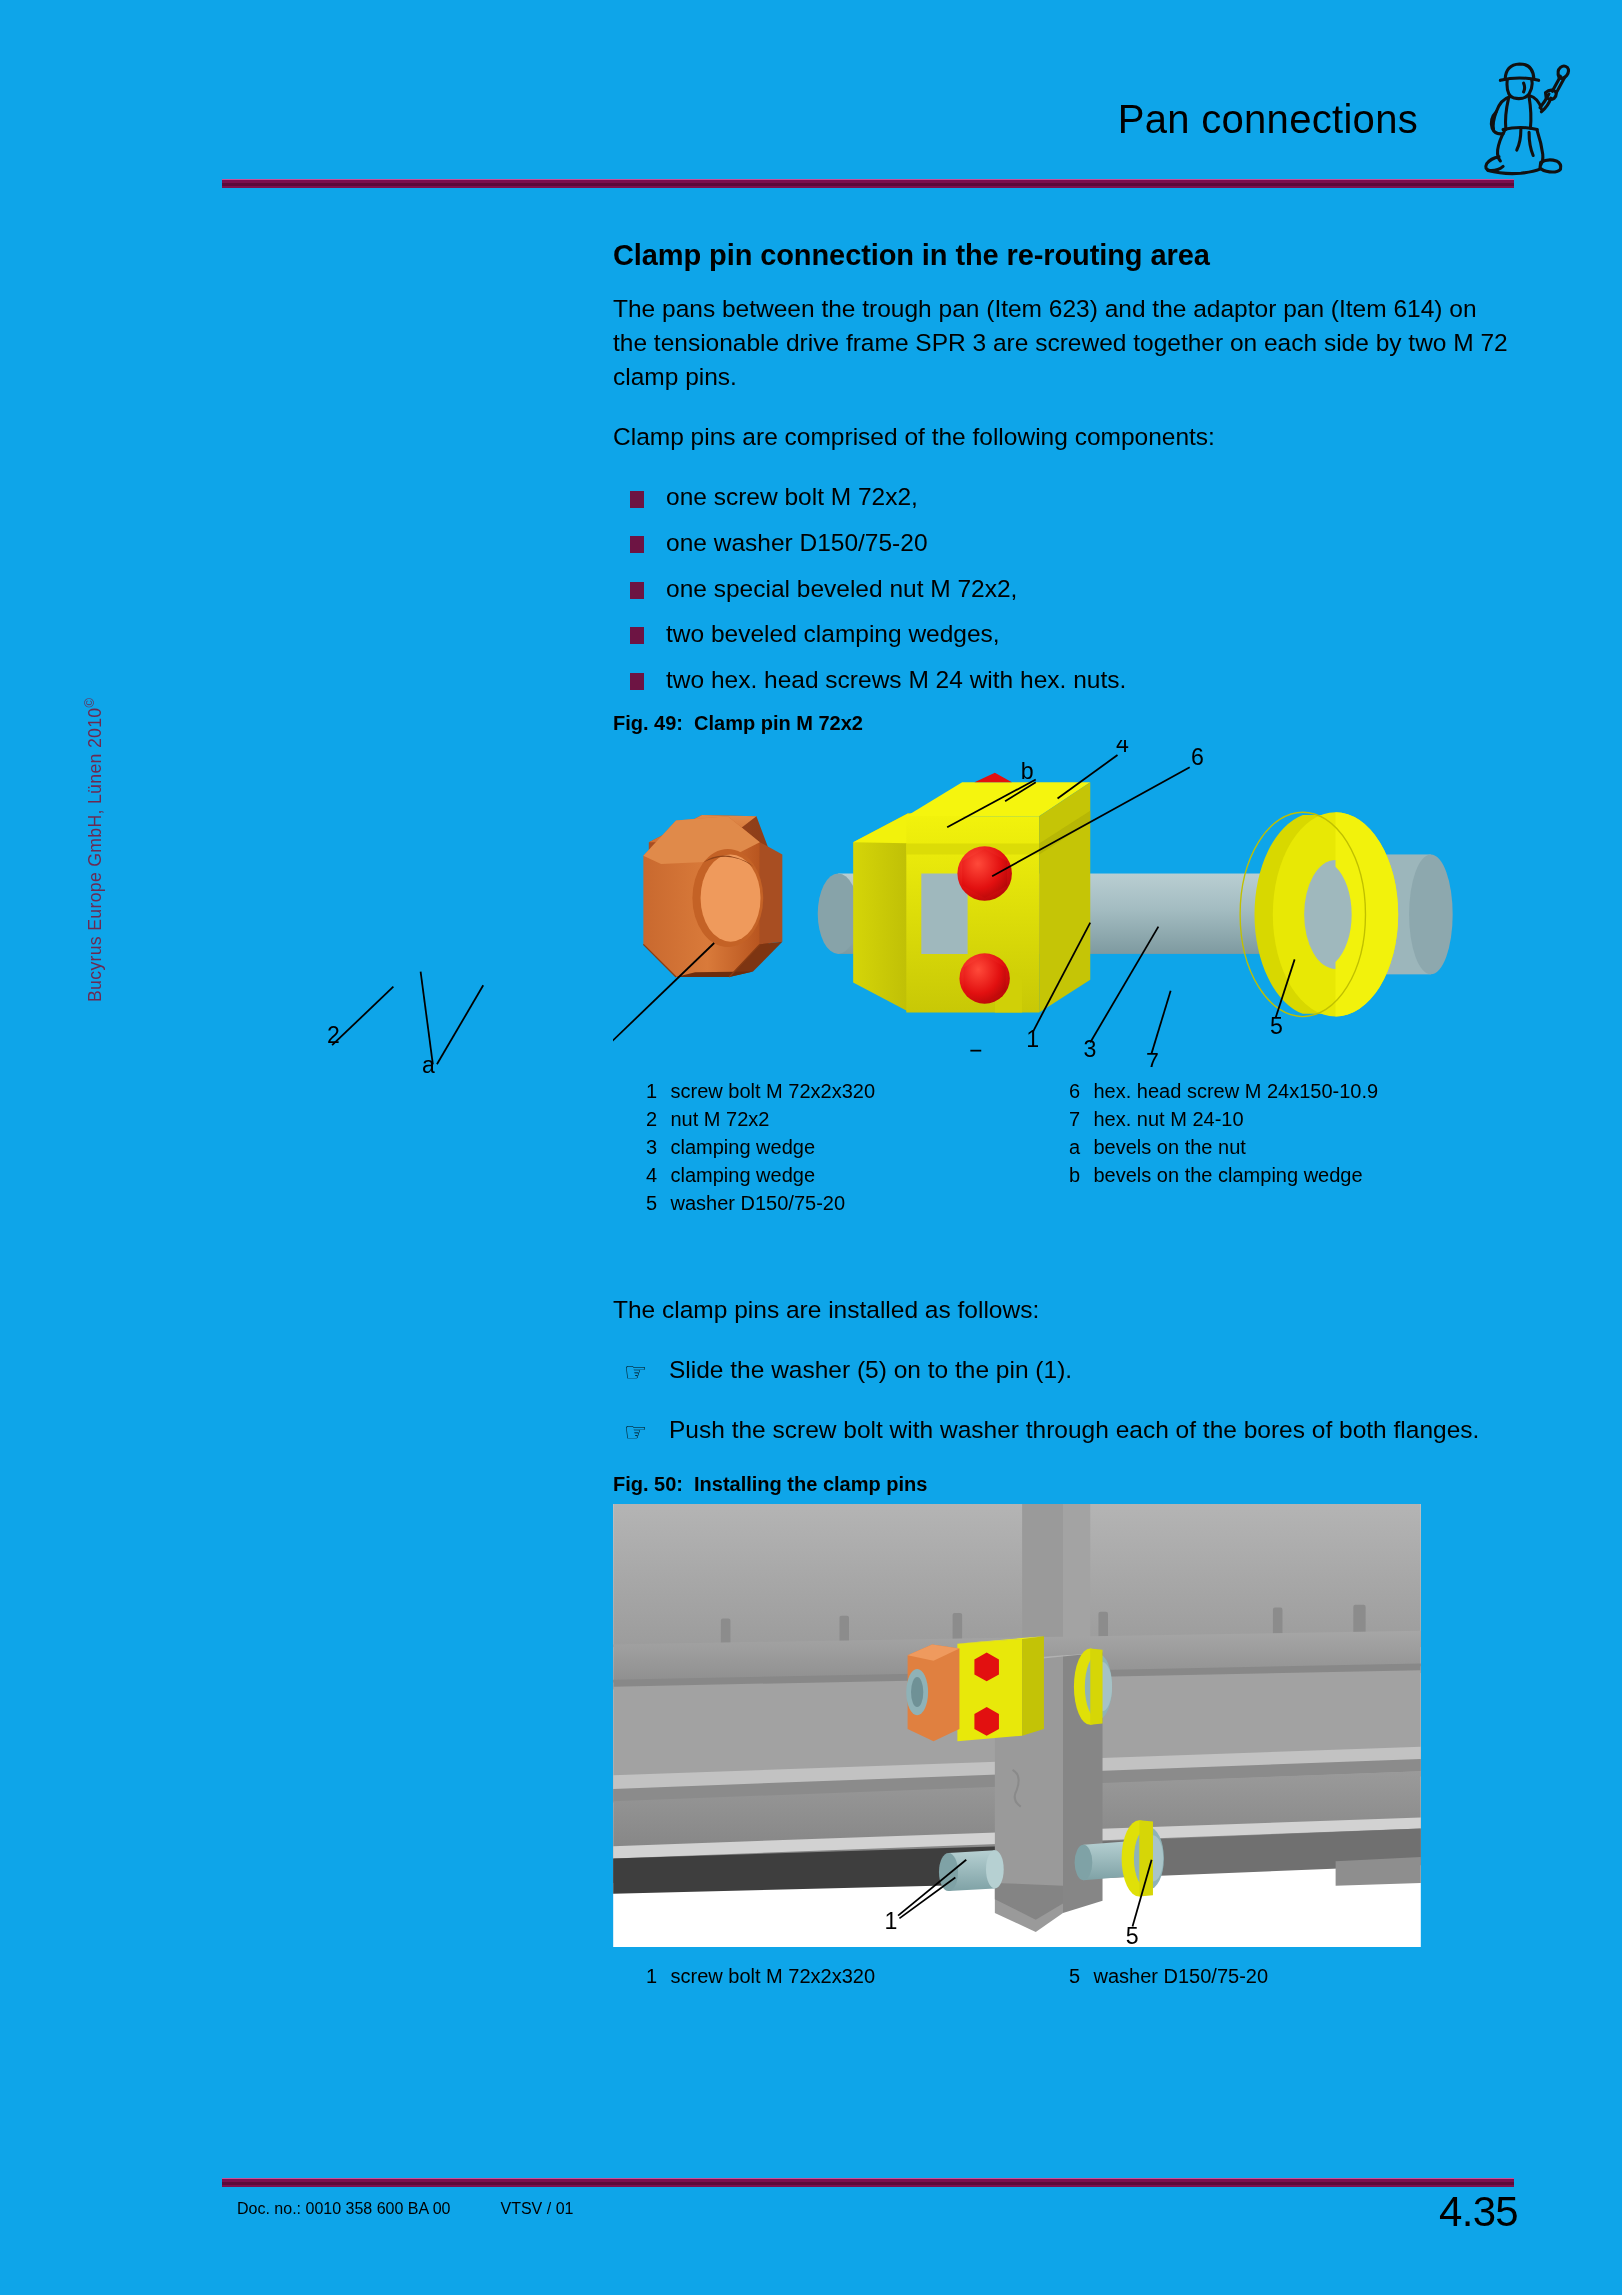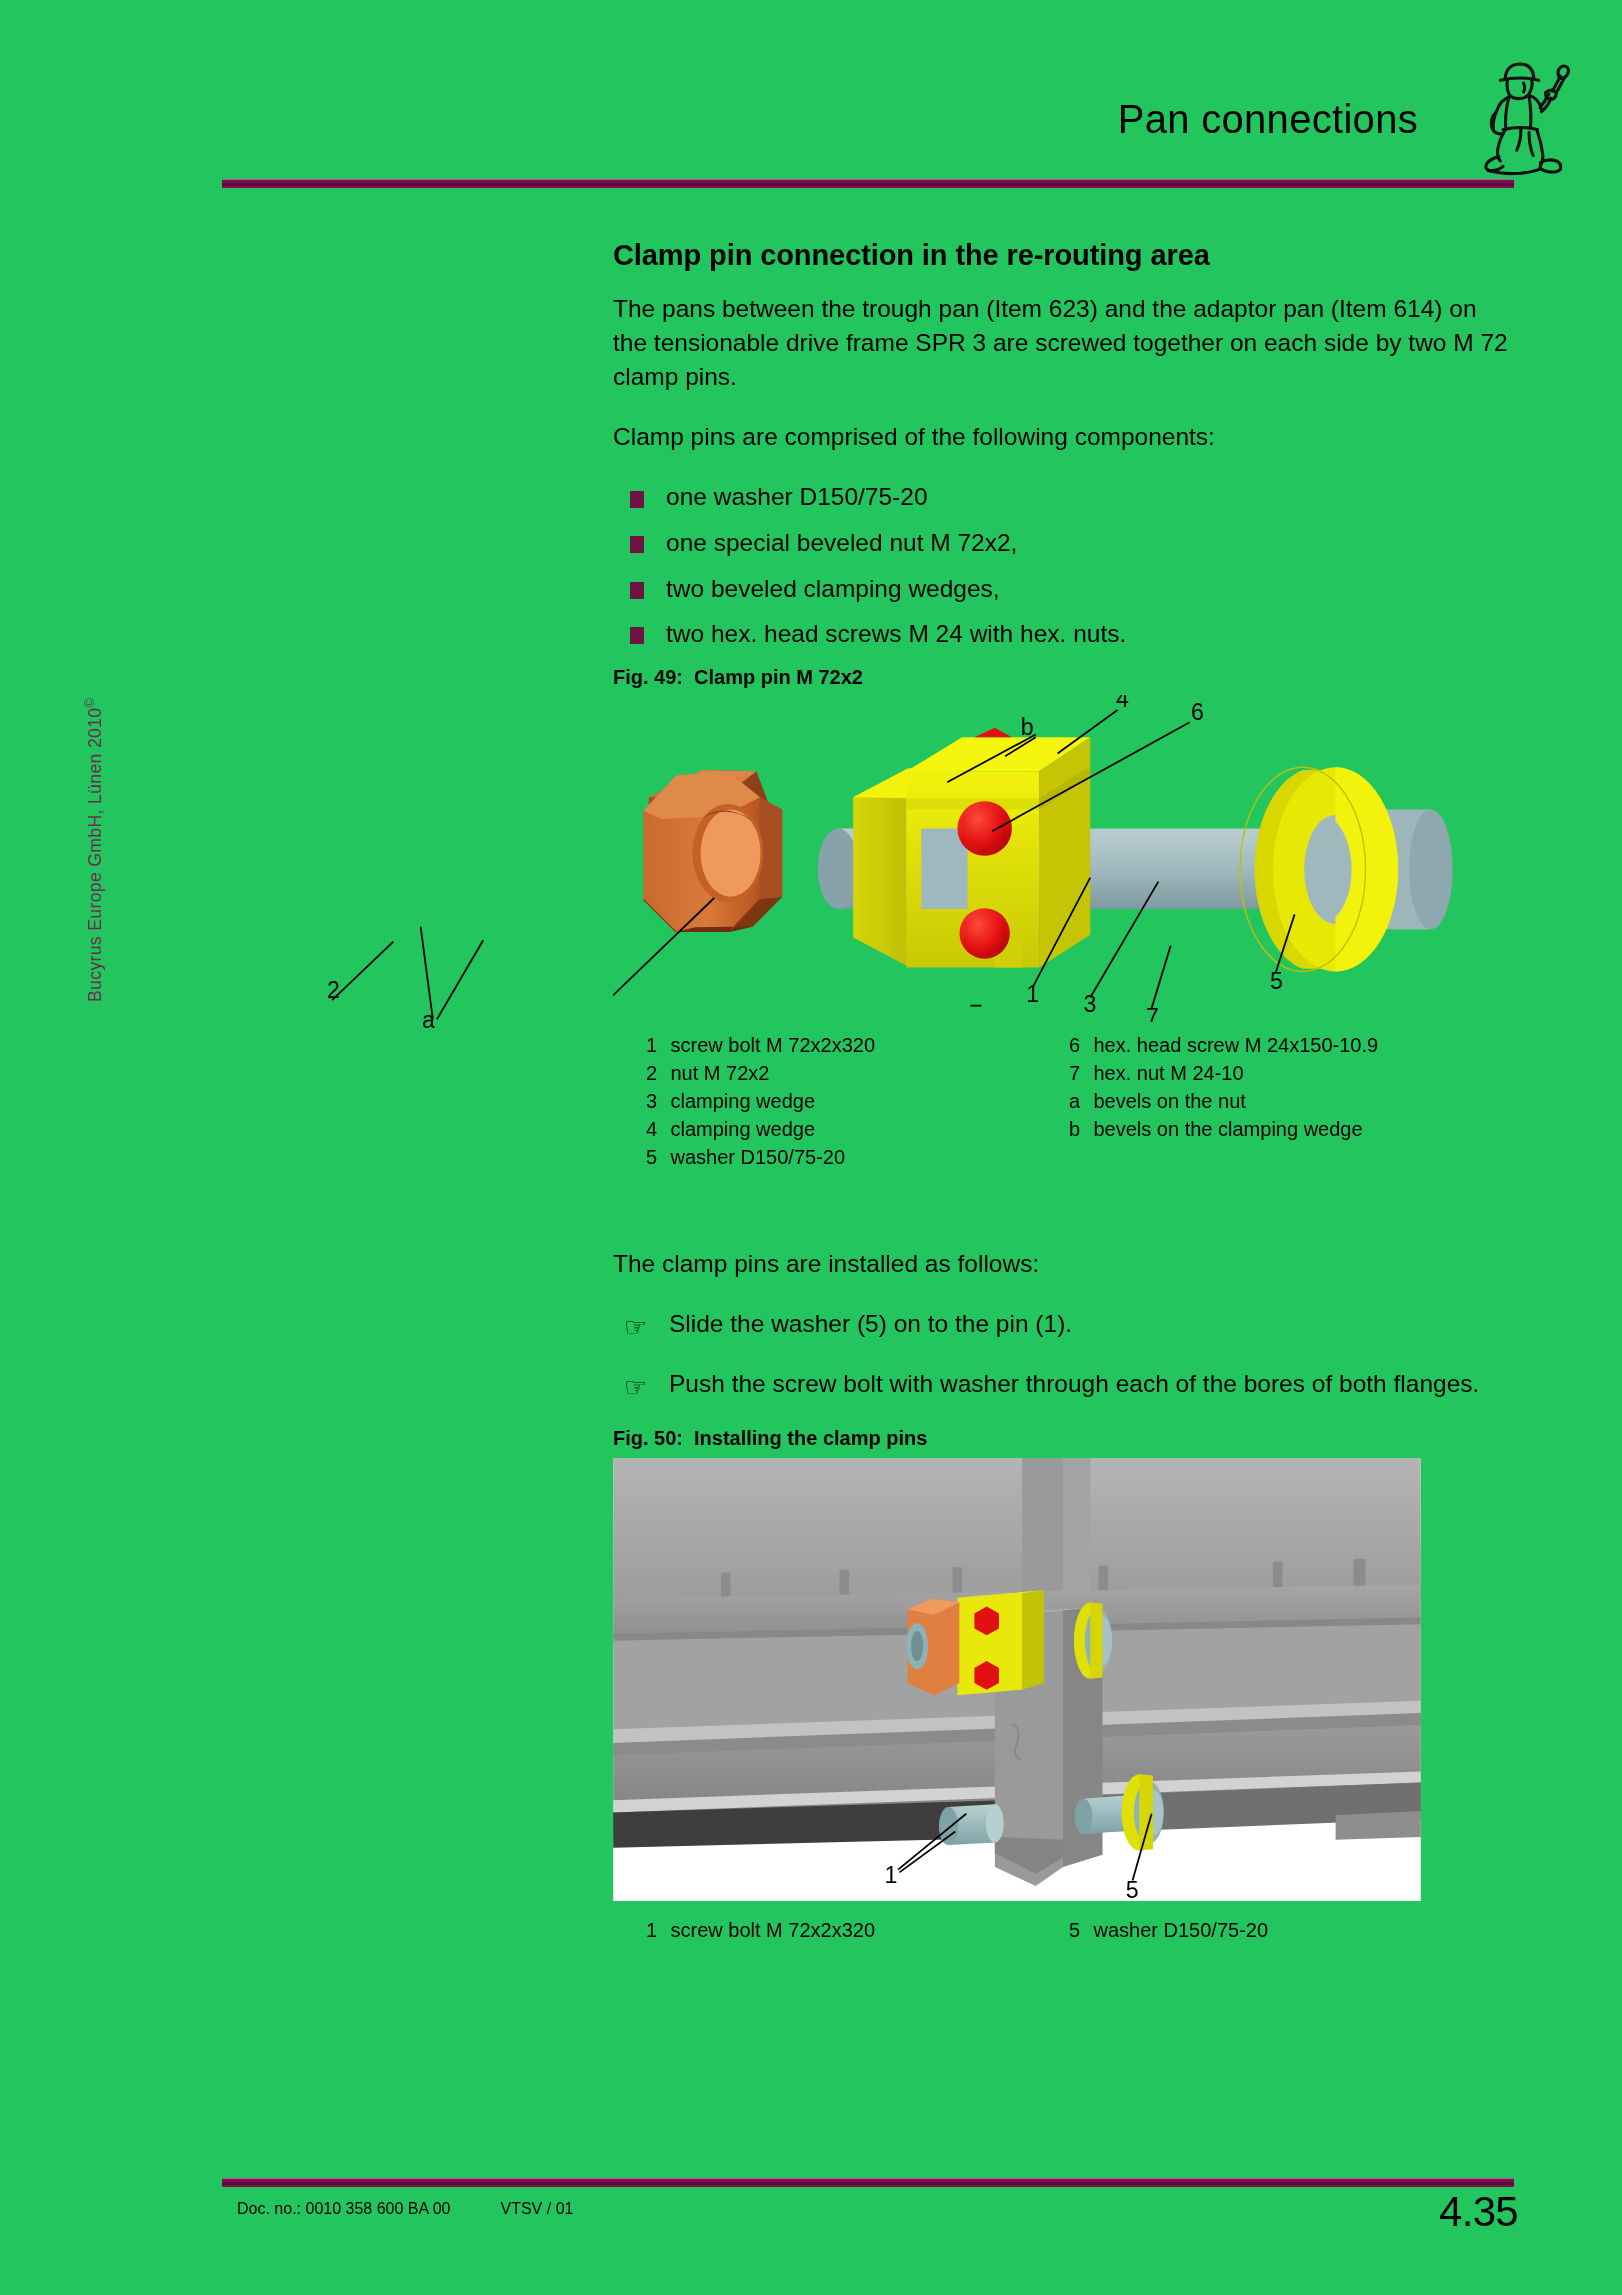--- a/index.html
+++ b/index.html
@@ -8,21 +8,21 @@
     background: #ffffff;
   }
   body {
     font-family: "Liberation Sans", sans-serif;
     color: #000000;
   }
   #page {
     position: relative;
     width: 1622px;
     height: 2295px;
-    background: #22c55e;
+    background: #0ea5e9;
     overflow: hidden;
   }
 
   
   #header {
     position: absolute;
     left: 0; top: 0;
     width: 1622px; height: 204px;
   }
   #header-title {
@@ -256,20 +256,24 @@
 
   <div id="content">
 
     <h1 id="section-heading">Clamp pin connection in the re-routing area</h1>
 
     <p class="body-para">The pans between the trough pan (Item 623) and the adaptor pan (Item 614) on the tensionable drive frame SPR 3 are screwed together on each side by two M 72 clamp pins.</p>
 
     <p class="body-para tight">Clamp pins are comprised of the following components:</p>
 
     <ul class="component-list">
+      <li>
+        <span class="bullet-square"></span>
+        <span>one screw bolt M 72x2,</span>
+      </li>
       <li>
         <span class="bullet-square"></span>
         <span>one washer D150/75-20</span>
       </li>
       <li>
         <span class="bullet-square"></span>
         <span>one special beveled nut M 72x2,</span>
       </li>
       <li>
         <span class="bullet-square"></span>

